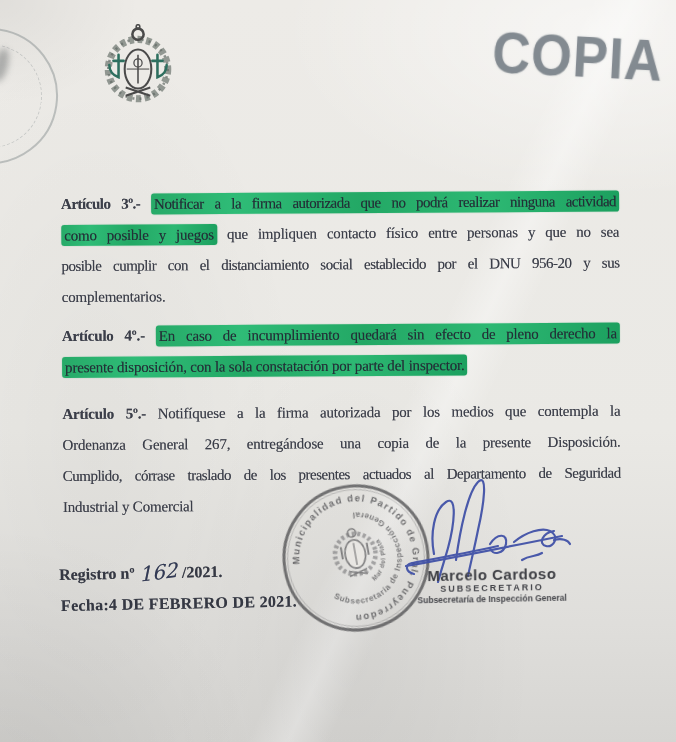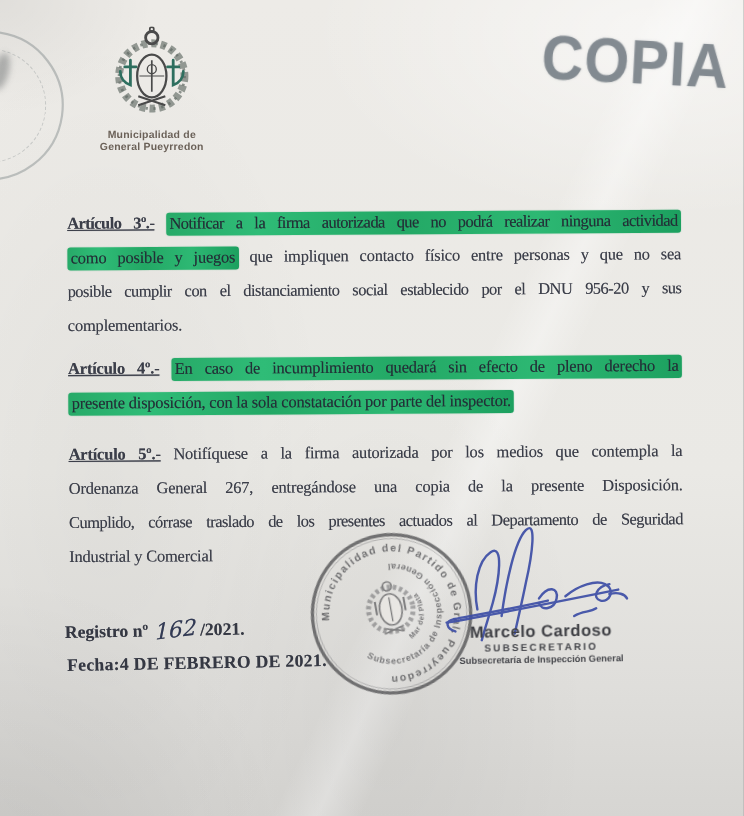--- a/index.html
+++ b/index.html
@@ -32,21 +32,21 @@
     color:rgba(112,120,128,.78);letter-spacing:1px;
     transform:rotate(3deg) scaleX(.92);transform-origin:left top;
     text-shadow:0 0 2px rgba(112,120,128,.35);filter:blur(.3px);}
   
   .doc{position:absolute;left:61px;top:189px;width:558px;color:#3b3e49;
     font-size:15px;letter-spacing:-.2px;transform:rotate(-.35deg);transform-origin:left top;
     text-shadow:0 0 .4px rgba(45,50,62,.55);}
   .line{line-height:31px;height:31px;text-align:justify;text-align-last:justify;}
   .line.noj{text-align-last:left;}
   .line.tight{letter-spacing:-.5px;}
-  .b{font-weight:700;text-decoration:underline;}
+  .b{font-weight:700;}
   .para{margin:0;}
   .para.p3{margin-bottom:8px;}
   .para.p4{margin-bottom:16px;}
   .hl{background:linear-gradient(92deg,#27aa68,#2fbc77 18%,#23a865 45%,#2db873 72%,#1ca05f 100%);
     color:#223137;border-radius:3px;padding:2.5px 3px;box-shadow:0 0 1px rgba(31,150,90,.6);}
   
   .seal{position:absolute;left:280px;top:482px;width:152px;height:152px;
     transform:rotate(-10deg);opacity:.88;filter:blur(.25px);}
   .signature{position:absolute;left:402px;top:474px;width:172px;height:112px;opacity:.92;}
   .sig-block{position:absolute;left:406px;top:566px;width:172px;text-align:center;
@@ -88,24 +88,20 @@
         <path d="M31,44 h22" stroke-width="1"></path>
         <path d="M30,70 L54,62 M30,62 L54,70" stroke-width="2"></path>
       </g>
       <g fill="none" stroke="#2e6f5f" stroke-width="2.5" stroke-linecap="round">
         <path d="M23,30 v22 c-6,-2 -9,-7 -9,-12"></path>
         <path d="M18,36 h10"></path>
         <path d="M61,30 v22 c6,-2 9,-7 9,-12"></path>
         <path d="M56,36 h10"></path>
       </g>
     </svg>
-    <div class="org">
-      <div>Municipalidad de</div>
-      <div>General Pueyrredon</div>
-    </div>
   </div>
 
   <div class="watermark">COPIA</div>
 
   <div class="doc">
 
     <div class="para p3">
       <div class="line tight"><span class="b">Artículo 3º.-</span> <span class="hl">Notificar a la firma autorizada que no podrá realizar ninguna actividad</span></div>
       <div class="line"><span class="hl">como posible y juegos</span><span> que impliquen contacto físico entre personas y que no sea</span></div>
       <div class="line tight">posible cumplir con el distanciamiento social establecido por el DNU 956-20 y sus</div>

